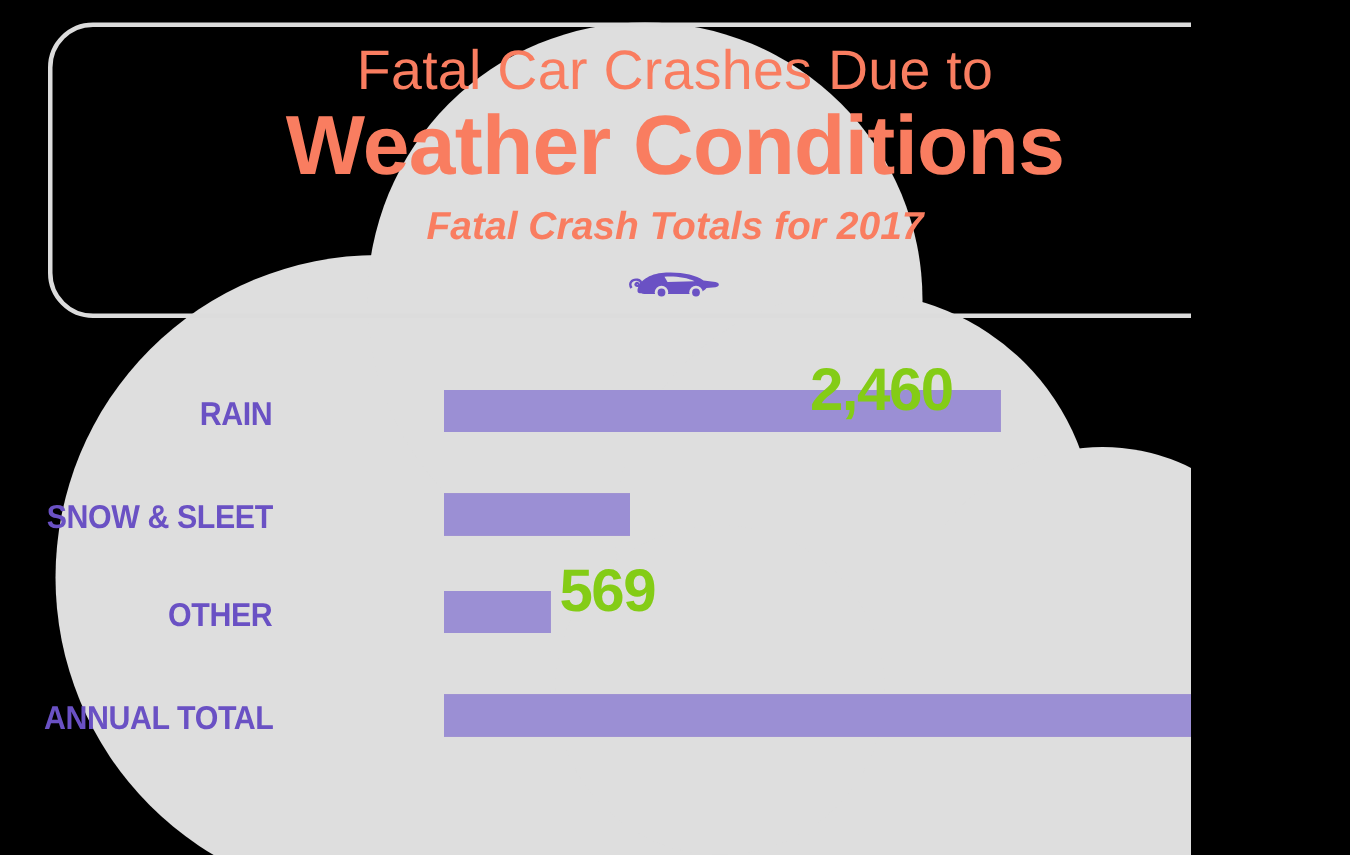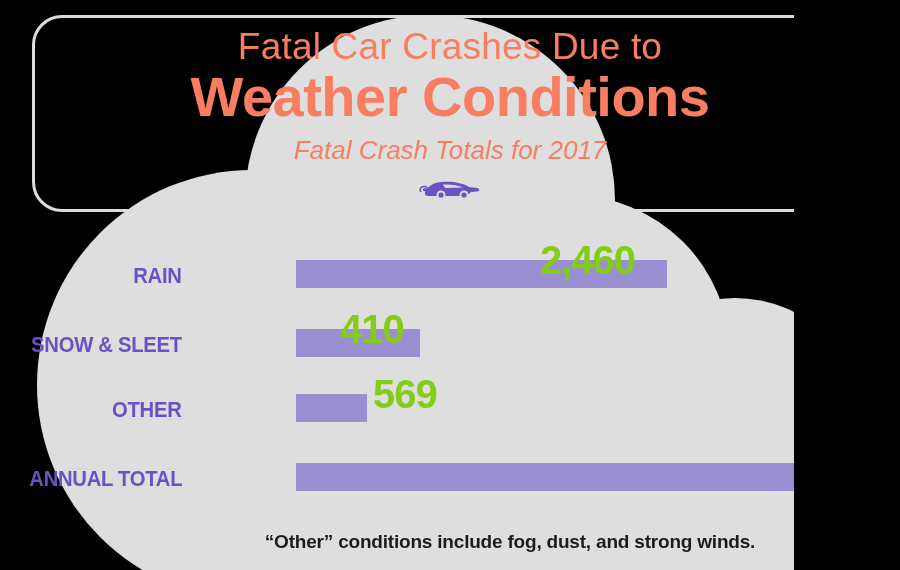--- a/index.html
+++ b/index.html
@@ -20,21 +20,21 @@
   .header{position:absolute;left:0;top:0;width:900px;text-align:center;}
   .title-1{
     font-size:37px;color:#f97d60;letter-spacing:.2px;
     margin-top:28px;line-height:1.05;font-weight:400;
   }
   .title-2{
     font-size:56px;color:#f97d60;font-weight:bold;
     line-height:1.05;letter-spacing:-.5px;margin-top:1px;
   }
   .title-3{
-    font-size:26px;color:#f97d60;font-style:italic;font-weight:400;
+    font-size:26px;color:#f97d60;font-style:italic;font-weight:700;
     margin-top:9px;line-height:1.1;
   }
   .logo-wrap{margin-top:11px;display:flex;justify-content:center;align-items:center;gap:4px;}
   .logo-text{
     font-size:23px;font-weight:bold;font-style:italic;color:#6a51c4;
     letter-spacing:-1.2px;
   }
 
   
   #chart{position:absolute;left:0;top:0;width:900px;height:570px;}
@@ -127,20 +127,16 @@
       <rect x="296" y="463" width="561" height="28"></rect>
     </g>
   </svg>
 
   <div class="row-label" style="top:263px">RAIN</div>
   <div class="row-label" style="top:332px">SNOW &amp; SLEET</div>
   <div class="row-label" style="top:397px">OTHER</div>
   <div class="row-label" style="top:466px">ANNUAL TOTAL</div>
 
   <div class="row-value" style="left:540px;top:238px">2,460</div>
-  <div class="row-value" style="left:340px;top:307px">410</div>
   <div class="row-value" style="left:373px;top:372px">569</div>
 
-  <div class="footnote">
-    <span>“Other” conditions include fog, dust, and strong winds.</span>
-  </div>
 
 </div>
 
 </body></html>

